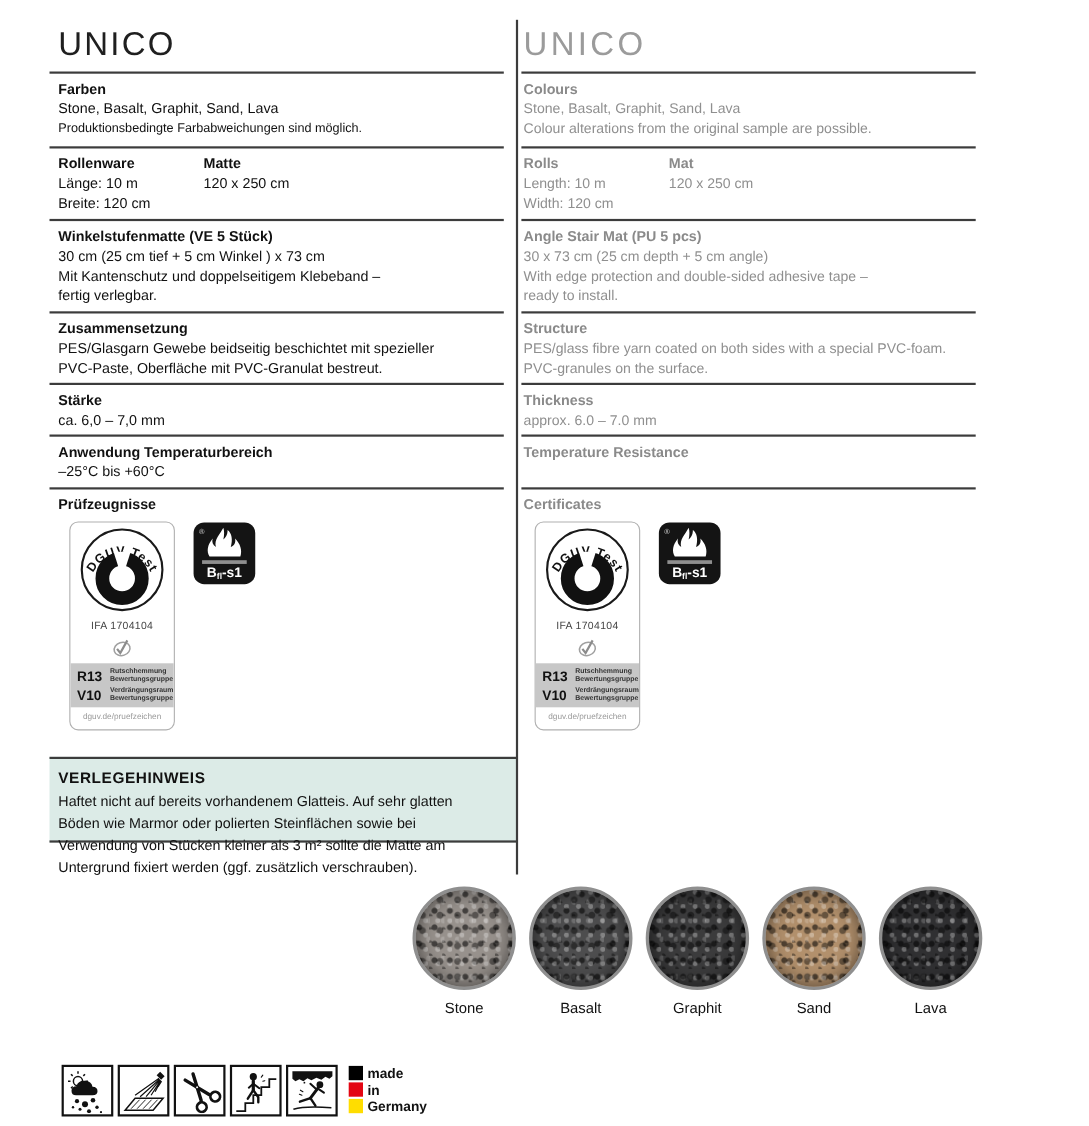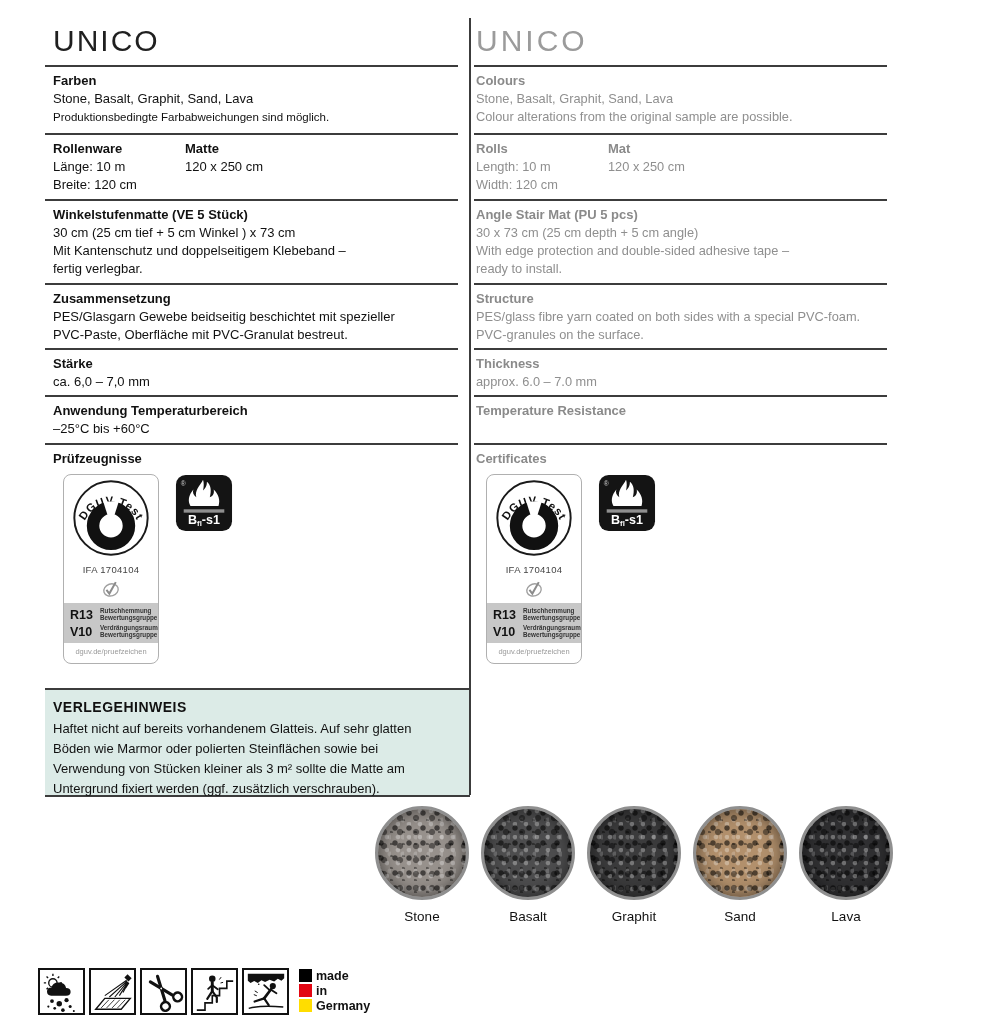--- a/index.html
+++ b/index.html
@@ -34,21 +34,21 @@
   .dguv svg.logo{margin-top:4px;}
   .ifa{font-size:9.5px;color:#444;margin-top:7px;letter-spacing:.3px;}
   .checkwrap{margin-top:3px;height:22px;}
   .band{width:100%;background:#c7c7c7;margin-top:3px;padding:3px 0 3px 6px;box-sizing:border-box;}
   .band-row{display:flex;align-items:center;gap:4px;height:17px;}
   .code{font-weight:bold;font-size:12.5px;color:#111;width:26px;}
   .tiny{font-size:6.3px;line-height:6.8px;color:#333;font-weight:bold;white-space:pre-line;}
   .dguv-footer{font-size:7.5px;color:#9a9a9a;margin-top:4px;}
   
   .hint-row{display:flex;}
-  .hint{box-sizing:border-box;height:109px;background:#dcebe7;border-top:2px solid #3c3c3c;
+  .hint{box-sizing:border-box;height:78px;background:#dcebe7;border-top:2px solid #3c3c3c;
         border-bottom:2px solid #3c3c3c;padding:9px 8px 0 8px;}
   .hint-left{width:425px;}
   .hint-right{width:423px;padding-left:11px;}
   .hint-h{font-weight:bold;font-size:14px;letter-spacing:.5px;margin-bottom:4px;}
   .hint-right .hint-h{color:#8a8a8a;}
   .hint-b{font-size:13px;line-height:20px;white-space:pre-line;}
   .hint-right .hint-b{color:#8f8f8f;line-height:22px;font-size:12.9px;}
   
   .swatches{position:absolute;top:806px;right:97px;display:flex;gap:12px;}
   .swatch-item{width:94px;text-align:center;}
@@ -56,21 +56,21 @@
     box-shadow:inset 0 0 18px rgba(0,0,0,.55);
     background-image:
       radial-gradient(circle at 3px 4px, rgba(0,0,0,.55) 2.2px, transparent 3.2px),
       radial-gradient(circle at 9px 2px, rgba(255,255,255,.30) 1.8px, transparent 2.8px),
       radial-gradient(circle at 6px 9px, rgba(0,0,0,.42) 2.6px, transparent 3.6px),
       radial-gradient(circle at 12px 11px, rgba(255,255,255,.18) 2px, transparent 3px),
       radial-gradient(circle at 1px 12px, rgba(0,0,0,.38) 1.8px, transparent 2.6px);
     background-size:14px 15px,11px 13px,16px 14px,13px 17px,12px 12px;}
   .swatch-label{margin-top:9px;font-size:13.5px;color:#111;}
   
-  .picto-row{position:absolute;left:38px;top:968px;display:flex;gap:4px;align-items:flex-start;text-align:right;}
+  .picto-row{position:absolute;left:56px;top:968px;display:flex;gap:4px;align-items:flex-start;text-align:right;}
   .picto{width:47px;height:47px;border:2.5px solid #111;background:#fff;box-sizing:border-box;
          display:flex;align-items:center;justify-content:center;}
   .madein{margin-left:6px;display:flex;flex-direction:column;gap:1.5px;padding-top:1px;}
   .mi-row{display:flex;align-items:center;gap:4px;height:13.5px;}
   .mi-sq{width:13px;height:13px;}
   .mi-text{font-weight:bold;font-size:12.5px;color:#111;}
 </style>
 </head>
 <body>
 

